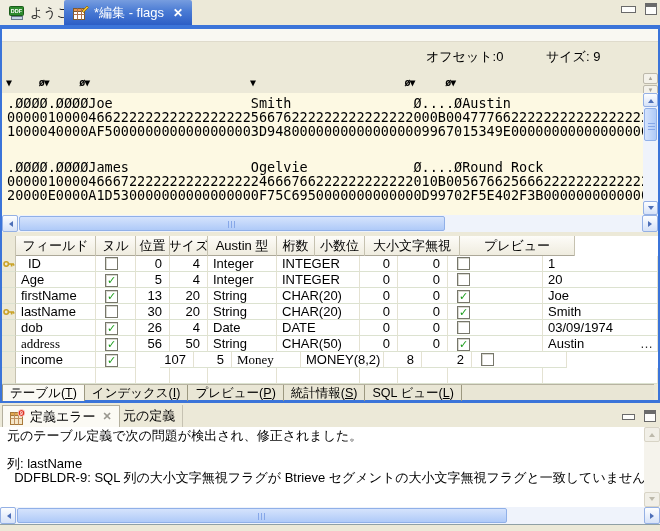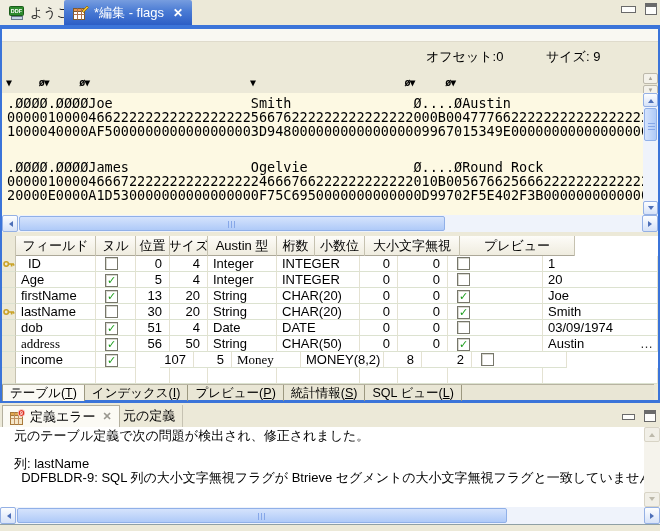--- a/index.html
+++ b/index.html
@@ -97,21 +97,21 @@
         padding:0 7px;font-size:13px;cursor:pointer}
   .ptab.active{left:2px;background:#FBFAF4;border:1px solid #B4B09E;border-bottom:none}
   .ptab.plain{border-right:1px solid #C6C2B2}
   .pclose{color:#9A9890;font-size:11px;font-weight:bold;margin-left:3px;cursor:pointer}
   .pbtn{position:absolute;cursor:pointer}
   .pbtn.min{left:622px;top:11px;width:13px;height:6px;border:1px solid #6A6A6A;background:#FDFDFB}
   .pbtn.max{left:644px;top:7px;width:12px;height:12px;border:1px solid #6A6A6A;background:#FDFDFB}
   .pbtn.max:before{content:"";display:block;height:3px;background:#6A6A6A}
   .pcontent{position:absolute;left:0;top:24px;width:644px;height:80px;background:#fff;
             font-size:13px;overflow:hidden}
-  .pline{position:absolute;left:14px;white-space:pre;line-height:14px}
+  .pline{position:absolute;left:7px;white-space:pre;line-height:14px}
   .pbottom{position:absolute;left:0;top:121px;width:660px;height:7px;background:#ECE9D8;
            border-top:1px solid #8FA0A5}
 
   svg{display:block}
 </style>
 </head>
 <body>
 
 <div class="tabbar">
   <div class="tab welcome">
@@ -263,21 +263,21 @@
           <div class="gc l" style="width: 83px;">CHAR(20)</div>
           <div class="gc r" style="width: 38px;">0</div>
           <div class="gc r" style="width: 50px;">0</div>
           <div class="gc l" style="width: 95px;"><span class="cb">✓</span></div>
           <div class="gc l" style="width: 115px;">Smith</div>
         </div>
         <div class="grow" style="top: 88px;">
           <div class="gc gut" style="width: 14px;"></div>
           <div class="gc l" style="width: 80px;">dob</div>
           <div class="gc l" style="width: 40px;"><span class="cb">✓</span></div>
-          <div class="gc r" style="width: 34px;">51</div>
+          <div class="gc r" style="width: 34px;">26</div>
           <div class="gc r" style="width: 38px;">4</div>
           <div class="gc l" style="width: 69px;">Date</div>
           <div class="gc l" style="width: 83px;">DATE</div>
           <div class="gc r" style="width: 38px;">0</div>
           <div class="gc r" style="width: 50px;">0</div>
           <div class="gc l" style="width: 95px;"><span class="cb"></span></div>
           <div class="gc l" style="width: 115px;">03/09/1974</div>
         </div>
         <div class="grow" style="top: 104px;">
           <div class="gc gut" style="width: 14px;"></div>

